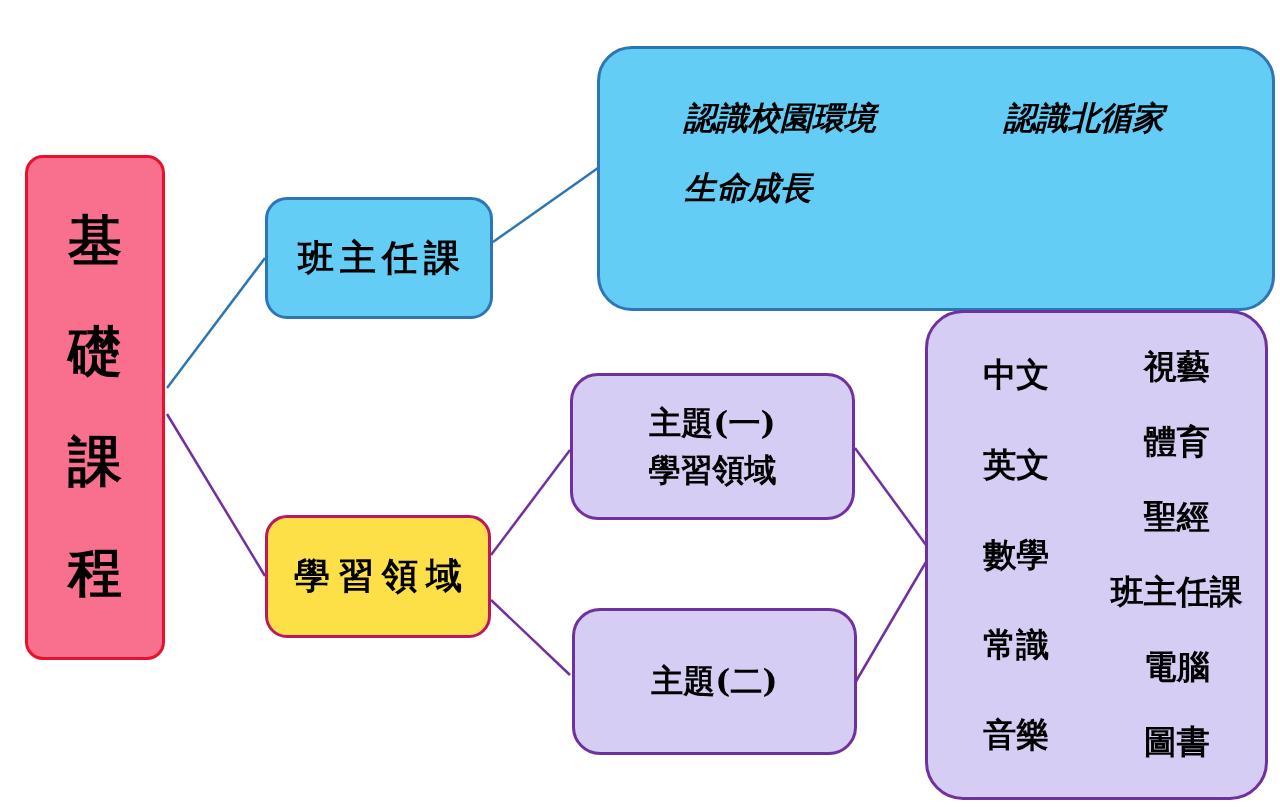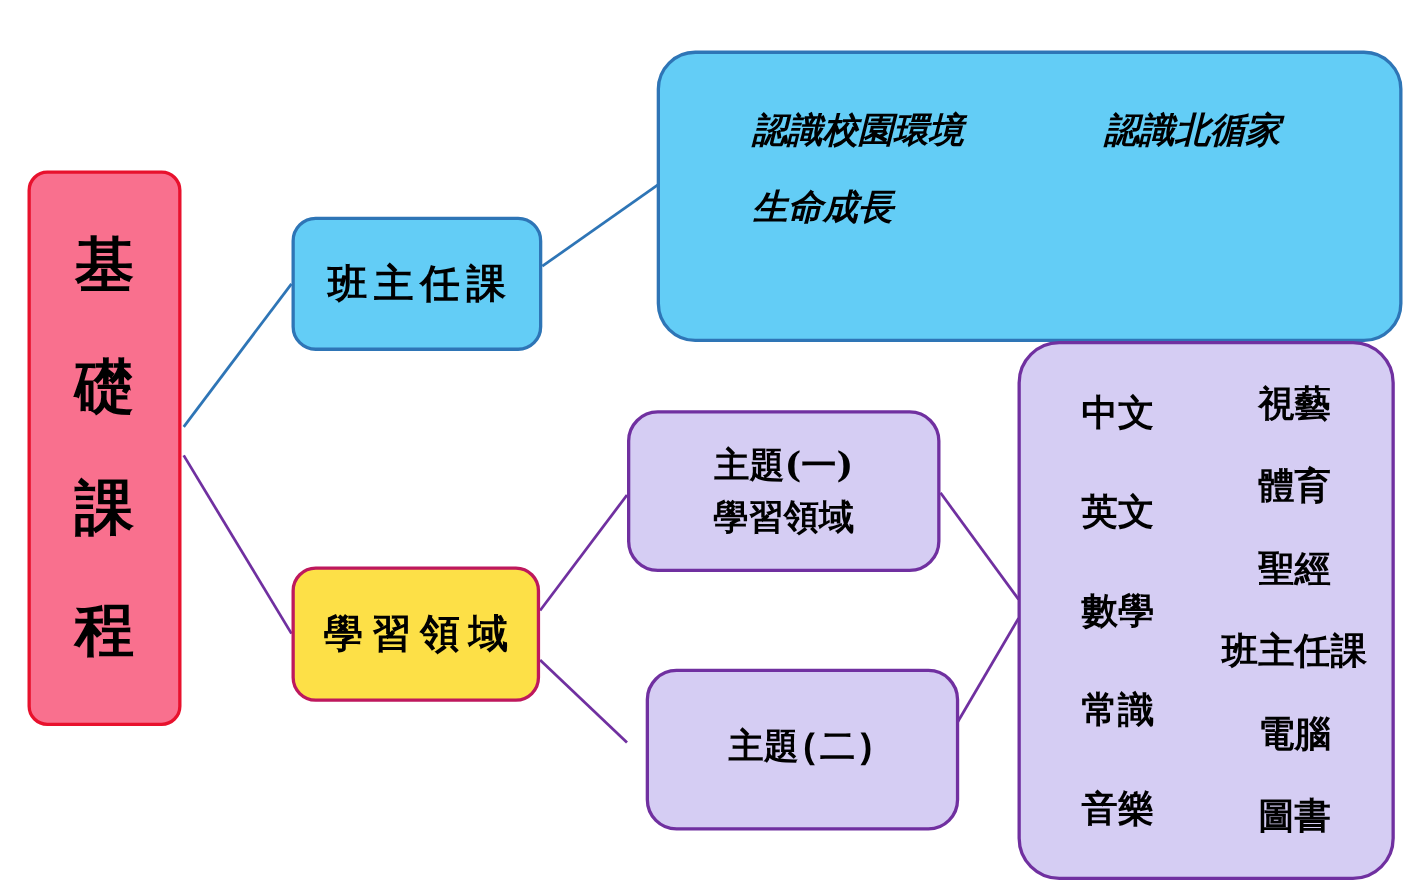--- a/index.html
+++ b/index.html
@@ -98,21 +98,21 @@
     width: 285px; height: 147px;
     background: #d5cdf3;
     border: 3px solid #7030a0;
     border-radius: 28px;
     flex-direction: column;
     font-size: 32px;
     line-height: 1.45;
     text-align: center;
   }
   .theme1-node { left: 570px; top: 373px; }
-  .theme2-node { left: 587px; top: 608px; font-family: Liberation Mono, monospace; }
+  .theme2-node { left: 572px; top: 608px; }
 
   
   .subjects-node {
     left: 925px; top: 310px;
     width: 343px; height: 490px;
     background: #d5cdf3;
     border: 3px solid #7030a0;
     border-radius: 38px;
     display: grid;
     grid-template-columns: 1fr 1fr;

